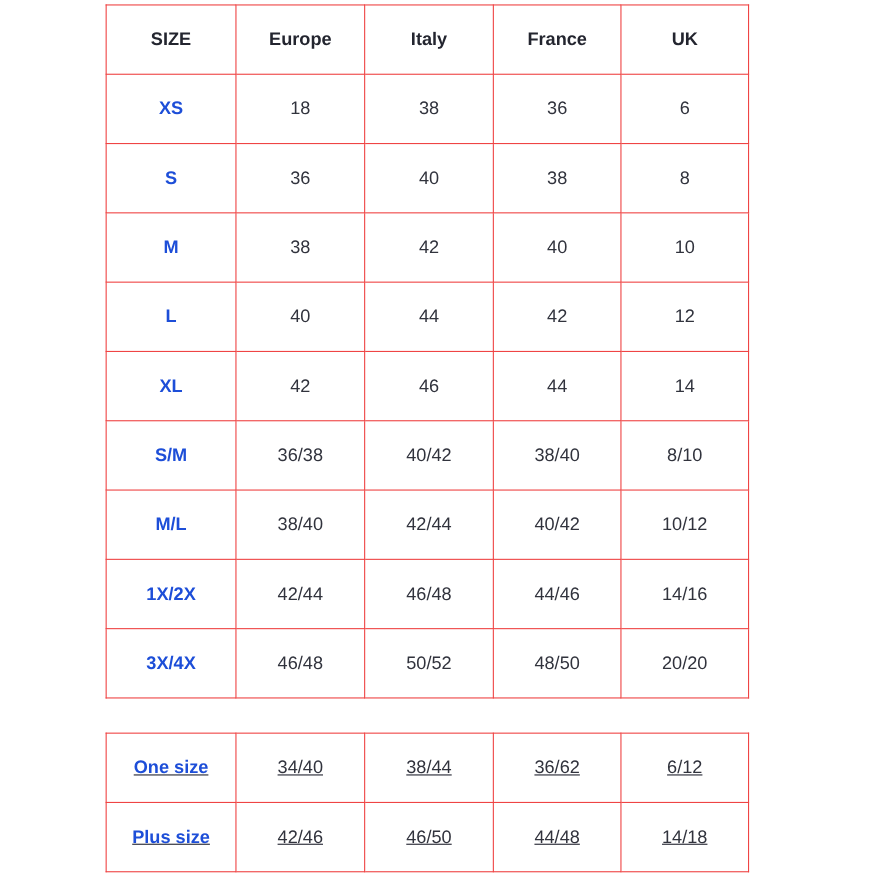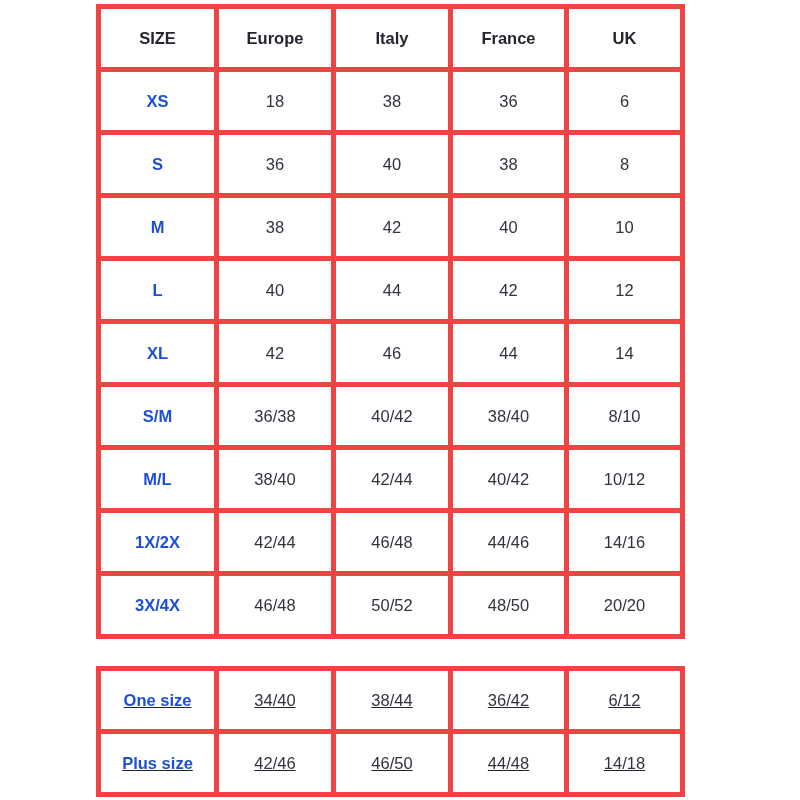--- a/index.html
+++ b/index.html
@@ -27,21 +27,21 @@
   .chart-main { top: 4px; }
   .chart-second { top: 666px; text-decoration: underline; }
 
   table.size-table {
     width: 584px;
     border-collapse: collapse;
     table-layout: fixed;
   }
   table.size-table td,
   table.size-table th {
-    border: 5px solid #ef4444;
+    border: 1px solid #ef4444;
     height: 63px;
     text-align: center;
     vertical-align: middle;
     font-size: 16.5px;
     font-weight: 400;
     color: #31333d;
     padding: 4px;
   }
   table.size-table th {
     font-weight: 700;
@@ -156,21 +156,21 @@
           <col class="c2">
           <col class="c3">
           <col class="c4">
           <col class="c5">
       </colgroup>
       <tbody>
         <tr>
           <td class="rowhead">One size</td>
           <td>34/40</td>
           <td>38/44</td>
-          <td>36/42</td>
+          <td>36/62</td>
           <td>6/12</td>
         </tr>
         <tr>
           <td class="rowhead">Plus size</td>
           <td>42/46</td>
           <td>46/50</td>
           <td>44/48</td>
           <td>14/18</td>
         </tr>
       </tbody>

